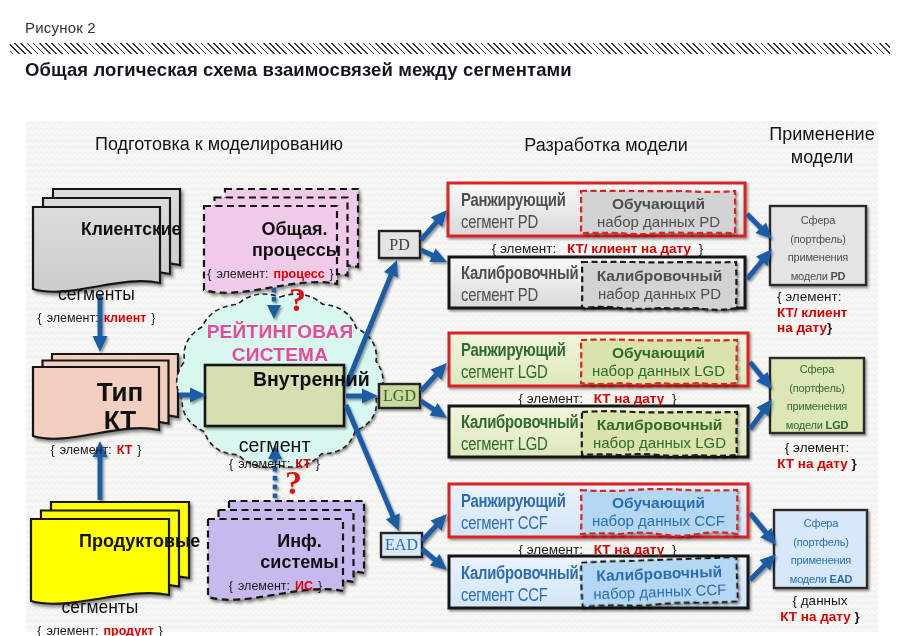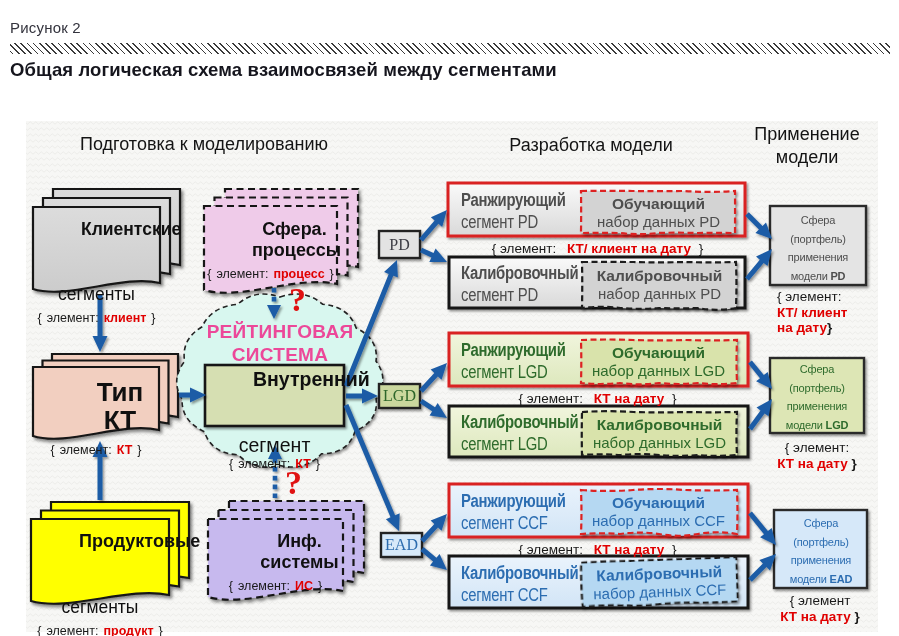--- a/index.html
+++ b/index.html
@@ -1,20 +1,20 @@
 <!DOCTYPE html>
 <html><head>
 <meta charset="utf-8">
 <style>
   html,body { margin:0; padding:0; }
   body { width:899px; height:636px; background:#ffffff; overflow:hidden;
          font-family:"Liberation Sans","DejaVu Sans",sans-serif; }
   #page { position:relative; width:899px; height:636px; }
   .gfx { position:absolute; left:0; top:0; }
-  .lbl { position:absolute; white-space:nowrap; }
+  .lbl { position:absolute; white-space:nowrap;margin-left:15px; }
   .fig { font-size:15px; color:#33333d; letter-spacing:0.2px; }
   .hatch { position:absolute;
     background:repeating-linear-gradient(45deg,#fff 0 1.5px,#3b3b3b 1.5px 2.7px,#fff 2.7px 4.4px); }
   .title { font-size:18.5px; font-weight:bold; color:#15151d; letter-spacing:0.1px; }
   .colh { font-size:18px; color:#141414; text-align:center; white-space:normal; line-height:23px; }
   .stacktxt { position:absolute; text-align:center; color:#101010; }
   .t1 { font-weight:bold; line-height:1.1;padding-left:48px; }
   .t2 { line-height:1.1;margin-top:44px; }
   .cap { font-size:12.5px; margin-top:6px; color:#1a1a1a; white-space:nowrap; }
   .cap .cl { margin:0 5px 0 5px; }
@@ -164,21 +164,21 @@
 <div class="stacktxt" style="left:33px;top:378px;width:126px">
 <div class="t1" style="font-size:26px;line-height:28px">Тип КТ</div>
       <div class="cap mt8"><span>{</span><span class="cl">элемент:</span><b class="red">КТ</b><span class="cc">}</span></div>
     </div>
 <div class="stacktxt" style="left:31px;top:530px;width:138px">
 <div class="t1" style="font-size:18px;line-height:22px">Продуктовые</div>
 <div class="t2" style="font-size:17.5px;line-height:22px">сегменты</div>
       <div class="cap "><span>{</span><span class="cl">элемент:</span><b class="red">продукт</b><span class="cc">}</span></div>
     </div>
 <div class="stacktxt" style="left:204px;top:219px;width:133px">
-<div class="t1" style="font-size:18px;line-height:21px">Сфера.</div>
+<div class="t1" style="font-size:18px;line-height:21px">Общая.</div>
 <div class="t1" style="font-size:18px;line-height:21px">процессы</div>
       <div class="cap "><span>{</span><span class="cl">элемент:</span><b class="red">процесс</b><span class="cc">}</span></div>
     </div>
 <div class="stacktxt" style="left:208px;top:531px;width:135px">
 <div class="t1" style="font-size:18px;line-height:21px">Инф.</div>
 <div class="t1" style="font-size:18px;line-height:21px">системы</div>
       <div class="cap "><span>{</span><span class="cl">элемент:</span><b class="red">ИС</b><span class="cc">}</span></div>
     </div>
 <div class="stacktxt" style="left:190px;top:321px;width:180px">
 <div class="cloudt">РЕЙТИНГОВАЯ</div>
@@ -275,16 +275,16 @@
 <div class="dsb">Калибровочный</div>
 <div class="dsr">набор данных CCF</div>
     </div>
 <div class="sph" style="left:774px;top:514px;width:94px;color:#2c6db1">
 <div>Сфера</div>
 <div>(портфель)</div>
 <div>применения</div>
 <div><span>модели</span> <b>EAD</b></div>
     </div>
 <div class="scap" style="left:768px;top:593px;width:104px">
-<div>{ элемент</div>
+<div>{ данных</div>
 <div class="red b"><span>КТ на дату</span>  <span class="blk">}</span></div>
     </div>
 </div>
 
 </body></html>

